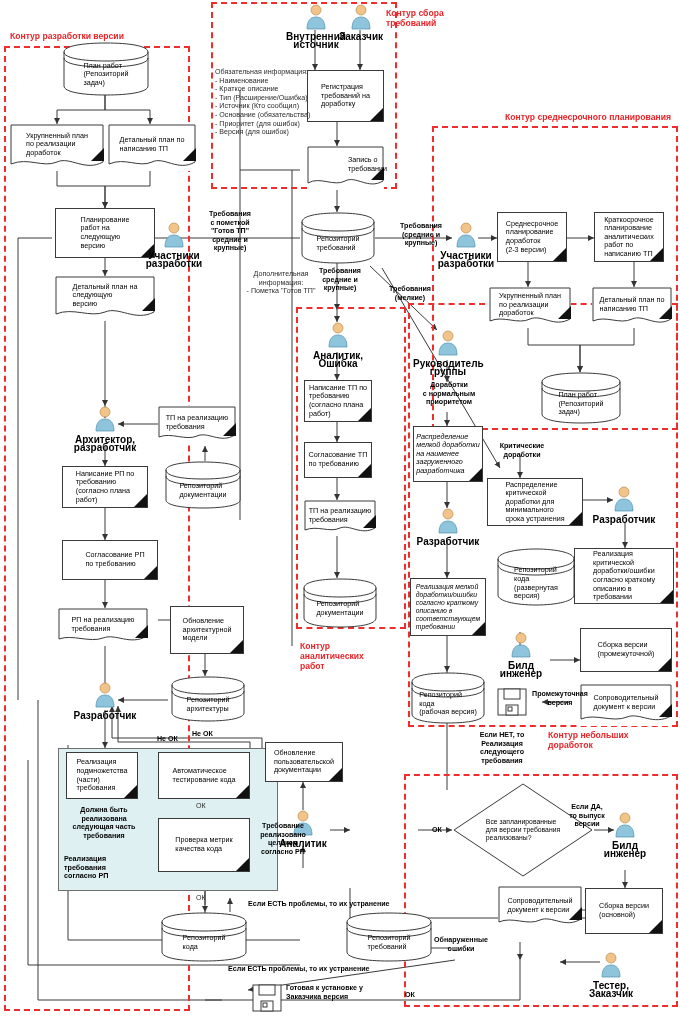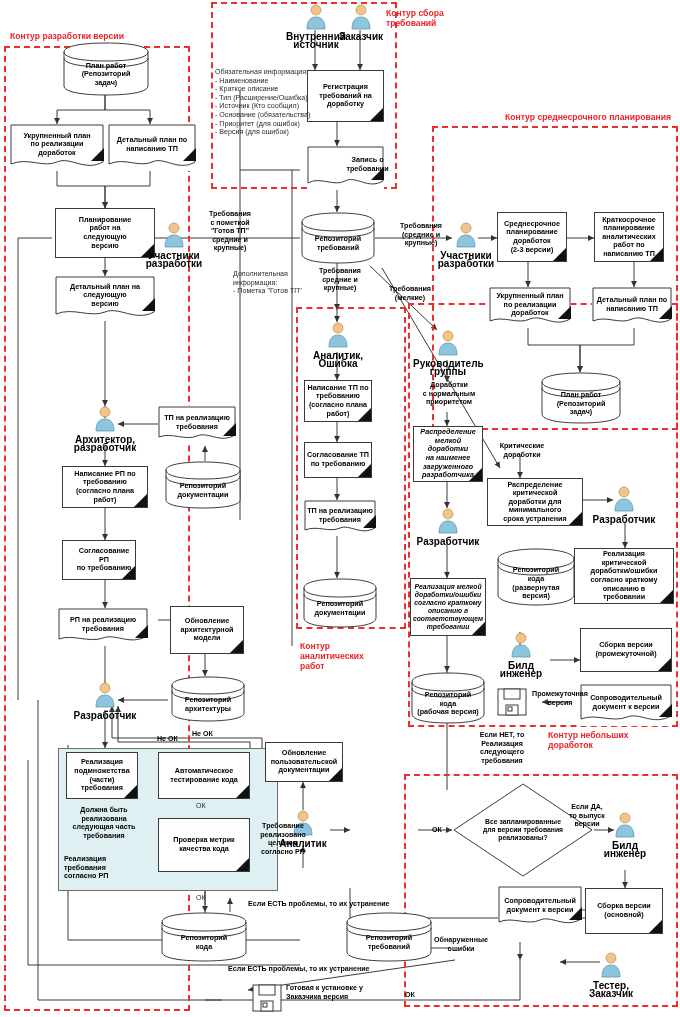--- a/index.html
+++ b/index.html
@@ -2,22 +2,22 @@
 <html><head>
 <meta charset="utf-8">
 <style>
   html,body{margin:0;padding:0;background:#fff;}
   body{font-family:"Liberation Sans",sans-serif;}
   #stage{position:relative;width:680px;height:1017px;background:#fff;overflow:hidden;}
   #svg-layer{position:absolute;left:0;top:0;width:680px;height:1017px;}
 
   
   .node{position:absolute;box-sizing:border-box;display:flex;align-items:center;
-        justify-content:center;text-align:center;color:#000;
-        font-size:7.2px;line-height:8.6px;font-weight:bold;}
+        justify-content:center;color:#000;
+        font-size:7.2px;line-height:8.6px;font-weight:normal;}
   .proc{border:1px solid #3a3a3a;background:#fff;}
   .proc .corner{position:absolute;right:0;bottom:0;width:0;height:0;
         border-left:13px solid transparent;border-bottom:13px solid #111;}
   .txt{position:relative;z-index:2;padding:1px 2px;}
 
   
   .doc{background:#fff;}
   .doc .dshape{position:absolute;left:0;top:0;width:100%;height:100%;}
   .doc .corner{position:absolute;right:0;bottom:22%;width:0;height:0;
         border-left:13px solid transparent;border-bottom:13px solid #111;z-index:2;}
@@ -448,21 +448,21 @@
   </div>
 
   <div class="node proc" style="left:62px;top:466px;width:86px;height:42px;">
     <div class="corner"></div>
     <div class="txt" style="white-space:pre-line;">Написание РП по
 требованию
 (согласно плана
 работ)</div>
   </div>
 
-  <div class="node proc" style="left:62px;top:540px;width:74px;height:40px;padding-left:10px;">
+  <div class="node proc" style="left:62px;top:540px;width:96px;height:40px;padding-left:10px;">
     <div class="corner"></div>
     <div class="txt" style="white-space:pre-line;">Согласование РП
 по требованию</div>
   </div>
 
   <div class="node doc" style="left:58px;top:608px;width:90px;height:38px;">
     <svg class="dshape" viewBox="0 0 90 38" preserveAspectRatio="none">
         <path d="M1,1 L89,1 L89,28 C72,38 58,25 45,30 C32,35 14,26 1,31 Z" fill="#fff" stroke="#3a3a3a"></path>
       </svg>
     <div class="corner"></div>
@@ -704,21 +704,21 @@
 - Приоритет (для ошибок)
 - Версия (для ошибок)</div>
 
 
   <div class="ann c" style="left:196px;top:210px;width:68px;white-space:pre-line;">Требования
 с пометкой
 "Готов ТП"
 средние и
 крупные)</div>
 
-  <div class="ann plain l" style="left:233px;top:270px;width:96px;white-space:pre-line;">Дополнительная
+  <div class="ann plain l" style="left:233px;top:270px;width:96px;white-space:pre-line;text-align:center;">Дополнительная
 информация:
 - Пометка "Готов ТП"</div>
 
   <div class="ann c" style="left:388px;top:222px;width:66px;white-space:pre-line;">Требования
 (средние и
 крупные)</div>
 
   <div class="ann c" style="left:304px;top:267px;width:72px;white-space:pre-line;">Требования
 средние и
 крупные)</div>

